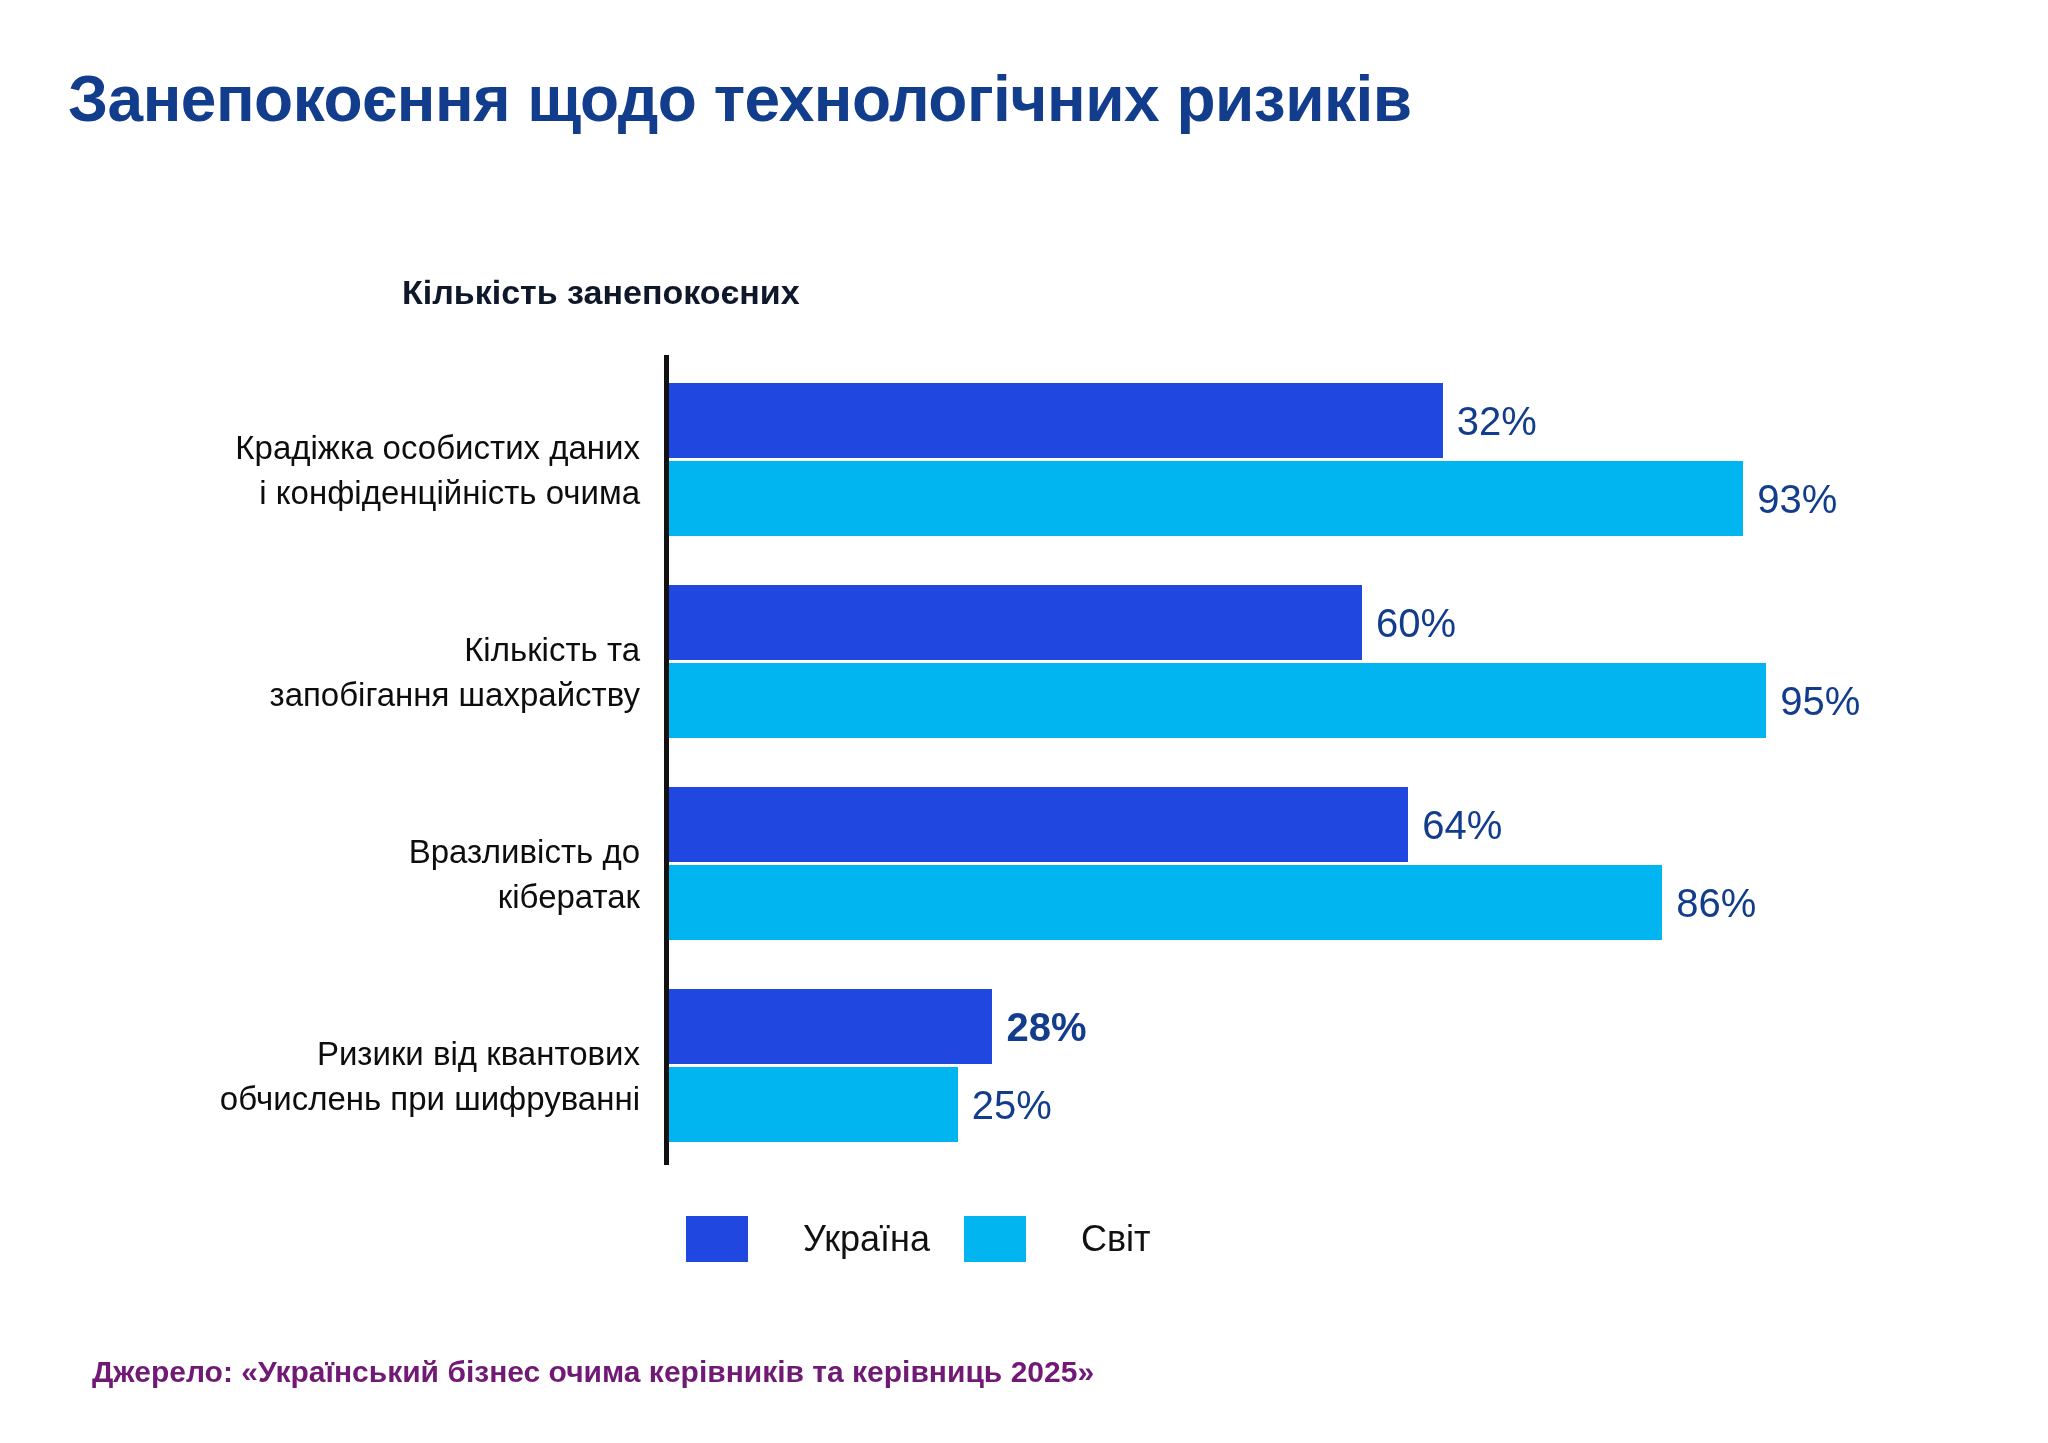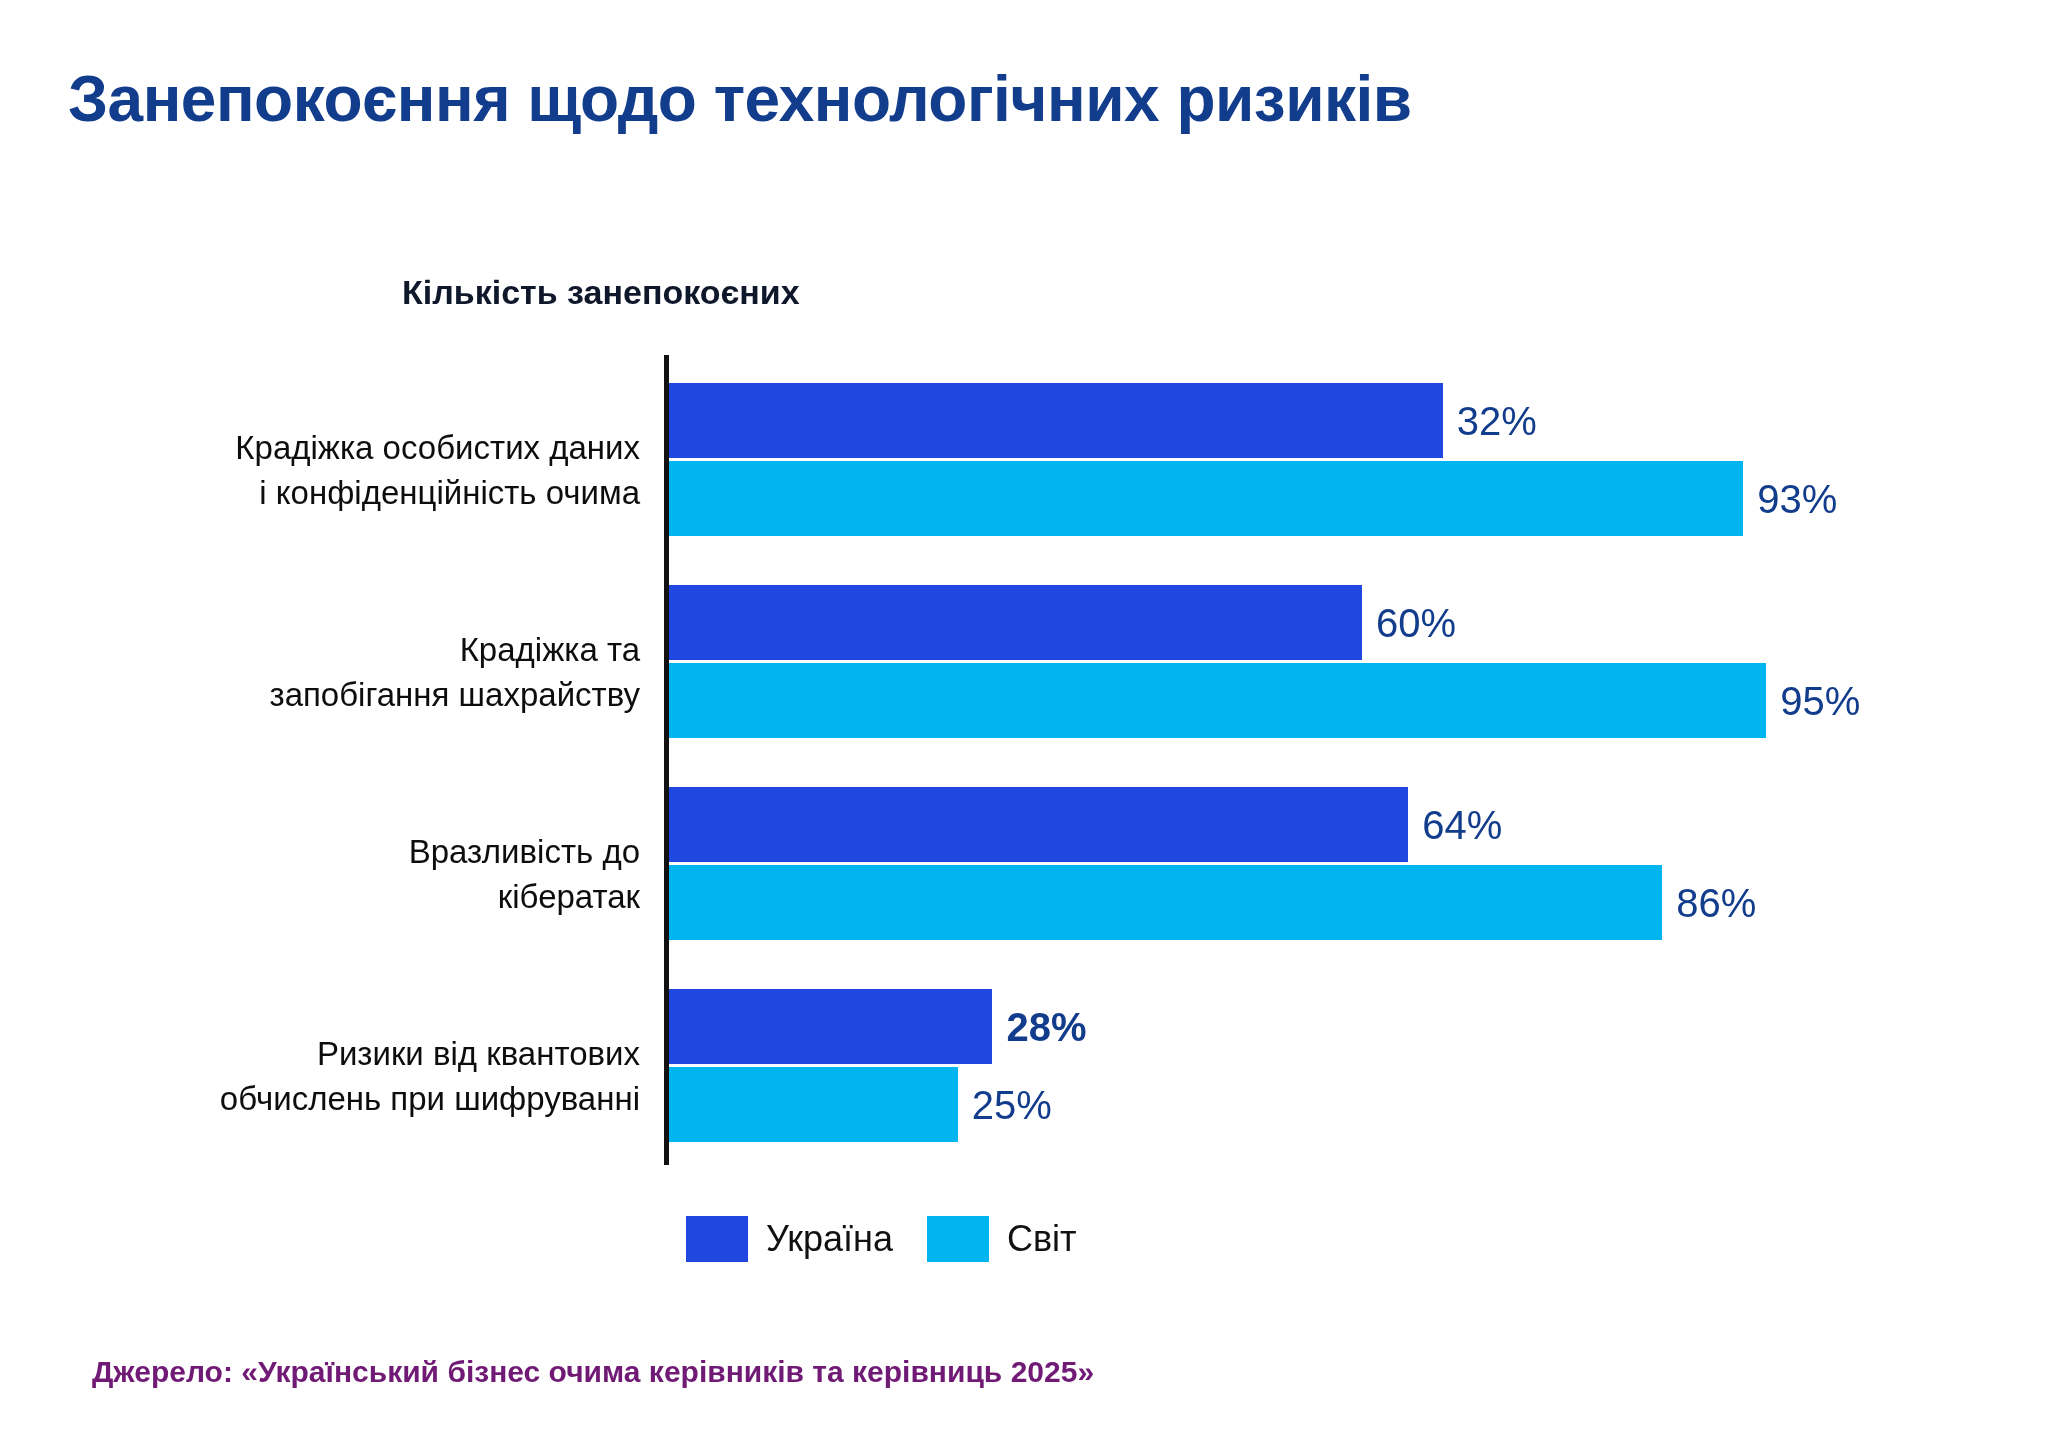--- a/index.html
+++ b/index.html
@@ -136,20 +136,21 @@
     width: 62px;
     height: 46px;
     display: block;
   }
   .legend-swatch.ukraine { background: #2048E0; }
   .legend-swatch.world   { background: #00B5F0; }
   .legend-label {
     font-size: 36px;
     color: #111111;
     white-space: nowrap;
+    margin-left: 37px;
   }
 
   .source {
     position: absolute;
     left: 92px;
     top: 1355px;
     font-size: 30px;
     font-weight: bold;
     color: #701a75;
     white-space: nowrap;
@@ -179,21 +180,21 @@
           <div class="bar-value" style="left: 787.85px;">32%</div>
         </div>
         <div class="bar-row r1">
           <div class="bar world" style="width: 1074.15px; background: rgb(0, 181, 240);"></div>
           <div class="bar-value" style="left: 1088.15px;">93%</div>
         </div>
       </div>
 
       <div class="group g1">
         <div class="cat-label">
-          <span>Крадіжка та</span>
+          <span>Кількість та</span>
           <span>запобігання шахрайству</span>
         </div>
         <div class="bar-row r0">
           <div class="bar ukraine" style="width: 693px; background: rgb(32, 72, 224);"></div>
           <div class="bar-value" style="left: 707px;">60%</div>
         </div>
         <div class="bar-row r1">
           <div class="bar world" style="width: 1097.25px; background: rgb(0, 181, 240);"></div>
           <div class="bar-value" style="left: 1111.25px;">95%</div>
         </div>

